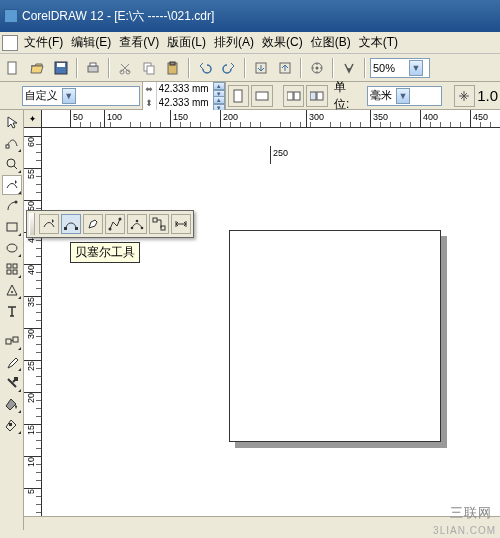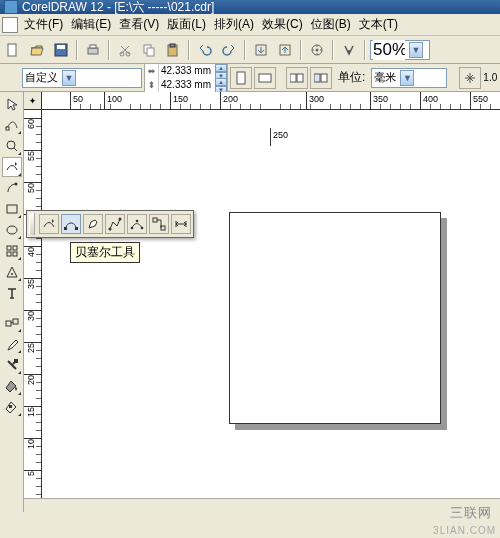--- a/index.html
+++ b/index.html
@@ -1,28 +1,28 @@
 <!DOCTYPE html>
 <html><head>
 <meta charset="utf-8">
 <style>
   * { box-sizing: border-box; margin: 0; padding: 0; }
   body { font-family: "Microsoft YaHei", SimSun, Arial, sans-serif; font-size: 12px; background: #ece9d8; width: 500px; height: 538px; overflow: hidden; }
-  .titlebar { background: linear-gradient(#3b6ea5, #1e4e8c); color: #fff; height: 14px; display: flex; align-items: center; padding: 0 4px; }
+  .titlebar { background: linear-gradient(#3b6ea5, #1e4e8c); color: #fff; height: 32px; display: flex; align-items: center; padding: 0 4px; }
   .titlebar .icon { width: 14px; height: 14px; background: #5a9bd4; border: 1px solid #2b5a8f; margin-right: 4px; }
   .menubar { height: 22px; background: #ece9d8; border-bottom: 1px solid #c0c0c0; display: flex; align-items: center; padding: 0 2px; }
   .menubar .icon { width: 16px; height: 16px; background: #fff; border: 1px solid #888; margin-right: 2px; }
   .menubar .item { padding: 0 4px; cursor: pointer; }
   .toolbar1, .toolbar2 { height: 28px; background: #ece9d8; border-bottom: 1px solid #aca899; display: flex; align-items: center; padding: 0 2px; gap: 2px; }
   .btn { width: 22px; height: 22px; background: #ece9d8; border: 1px solid transparent; display: flex; align-items: center; justify-content: center; cursor: pointer; }
   .sep { width: 2px; height: 20px; border-left: 1px solid #aca899; border-right: 1px solid #fff; margin: 0 2px; }
   .combo { height: 20px; background: #fff; border: 1px solid #7f9db9; display: flex; align-items: center; padding: 0 2px; font-size: 11px; }
   .combo .drop { width: 14px; height: 16px; background: linear-gradient(#e2f0fe,#b0cfef); border: 1px solid #7f9db9; display: flex; align-items: center; justify-content: center; margin-left: 4px; font-size: 9px; color: #4d6185; }
   .zoom-combo { width: 60px; }
-  .zoom-combo input { border: none; width: 32px; font-size: 17px; outline: none; }
+  .zoom-combo input { border: none; width: 32px; font-size: 11px; outline: none; }
   .propbar .combo.custom { width: 120px; }
   .spinner-stack { display: flex; flex-direction: column; border: 1px solid #aca899; }
   .spinner { display: flex; align-items: center; background: #fff; height: 14px; }
   .spinner .lock { width: 14px; height: 14px; display:flex;align-items:center;justify-content:center;font-size:9px;color:#666;border-right:1px solid #ccc; }
   .spinner input { border: none; width: 56px; font-size: 10px; text-align: left; padding-left: 2px; outline: none; }
   .spinner .arrows { width: 12px; height: 14px; display: flex; flex-direction: column; }
   .spinner .arrows div { flex:1; background: linear-gradient(#e2f0fe,#b0cfef); border:1px solid #7f9db9; font-size:6px; display:flex;align-items:center;justify-content:center; color:#4d6185;}
   .propbtn { width: 22px; height: 22px; background: #ece9d8; border: 1px solid #aca899; display:flex;align-items:center;justify-content:center;font-size:11px; }
   .unitlabel { font-size: 12px; margin: 0 4px; }
   .workspace { display: flex; height: calc(538px - 22px - 22px - 28px - 28px - 18px); }
@@ -215,21 +215,21 @@
   <div class="combo" style="width:76px">
     <span>毫米</span>
     <div class="drop">▼</div>
   </div>
   <div style="width:8px"></div>
   <div class="propbtn">
       <svg width="14" height="14">
         <path d="M7 2v10M2 7h10M4 4l6 6M4 10l6-6" stroke="#555"></path>
       </svg>
     </div>
-  <span style="font-size:10px">1.0</span>
+  <span style="font-size:15px">1.0</span>
 </div>
 
 <div class="workspace">
   <div class="toolbox">
     <div class="tool">
         <svg width="14" height="14">
           <path d="M3 2l0 10 3-3 2 4 2-1-2-4 4 0z" fill="#fff" stroke="#333"></path>
         </svg>
       </div>
     <div class="tool">
@@ -383,21 +383,21 @@
         <div class="minortick" style="left: 358px;"></div>
         <div class="minortick" style="left: 368px;"></div>
         <div class="tick" style="left: 378px;">
           <span>400</span>
         </div>
         <div class="minortick" style="left: 388px;"></div>
         <div class="minortick" style="left: 398px;"></div>
         <div class="minortick" style="left: 408px;"></div>
         <div class="minortick" style="left: 418px;"></div>
         <div class="tick" style="left: 428px;">
-          <span>550</span>
+          <span>450</span>
         </div>
         <div class="minortick" style="left: 438px;"></div>
         <div class="minortick" style="left: 448px;"></div>
       </div>
     <div class="vruler">
         <div class="tick" style="top: 8px;">
           <span>60</span>
         </div>
         <div class="minortick" style="top: 16px;"></div>
         <div class="minortick" style="top: 24px;"></div>

